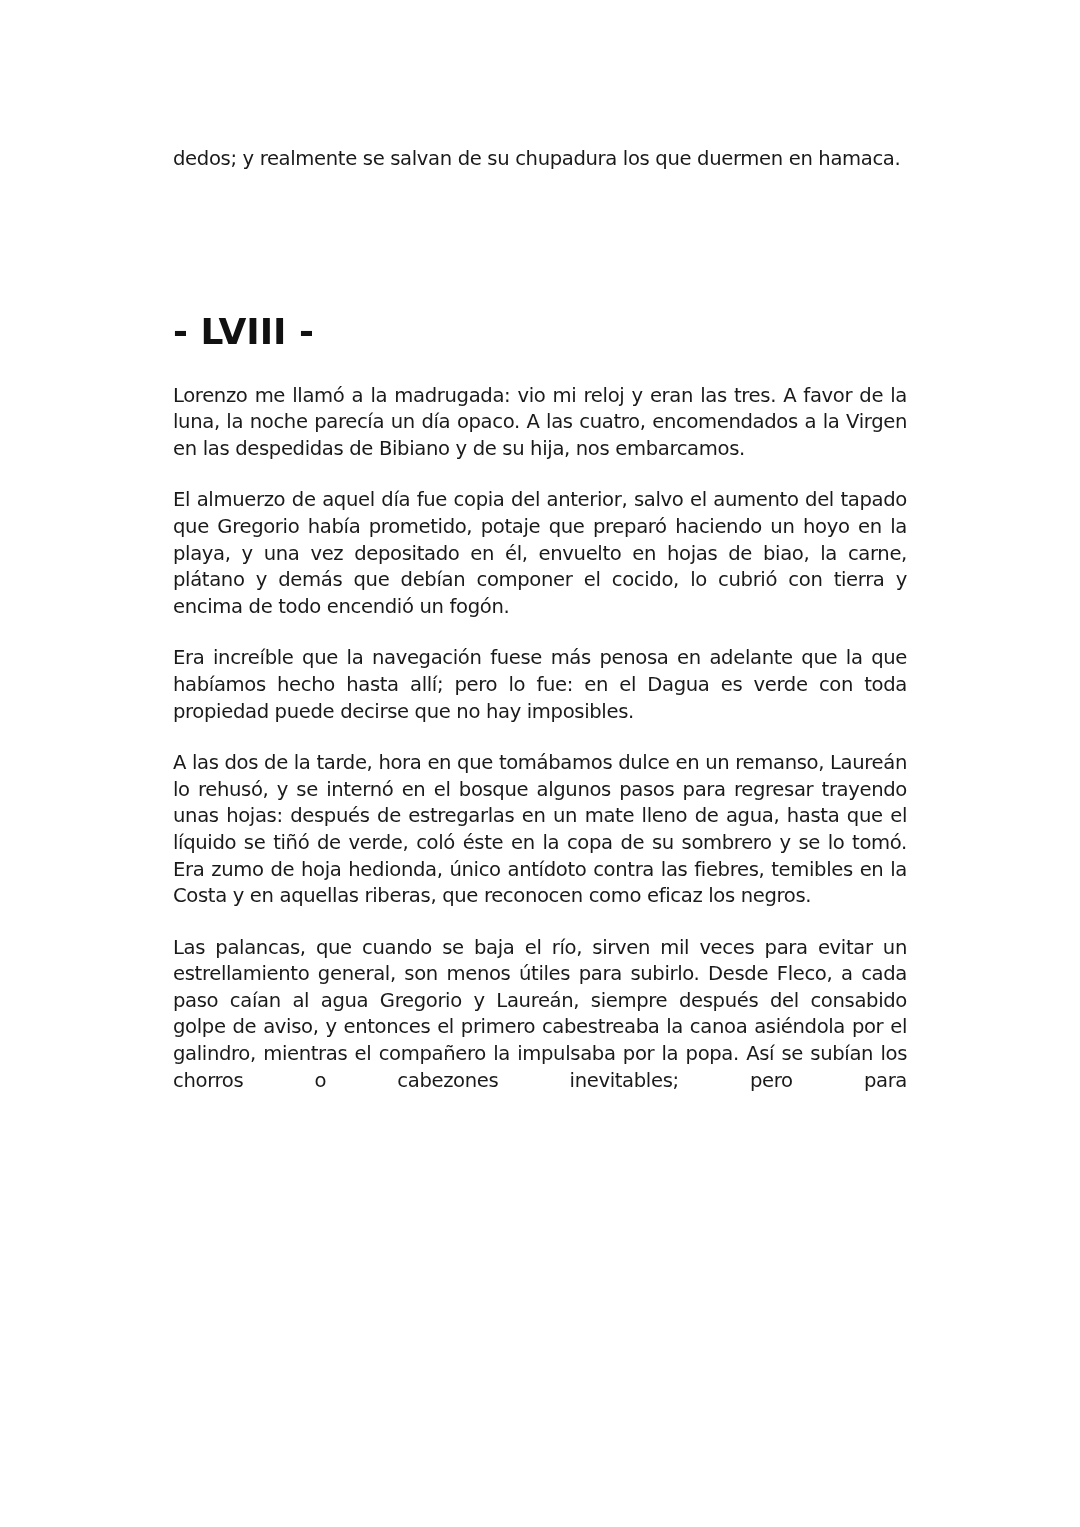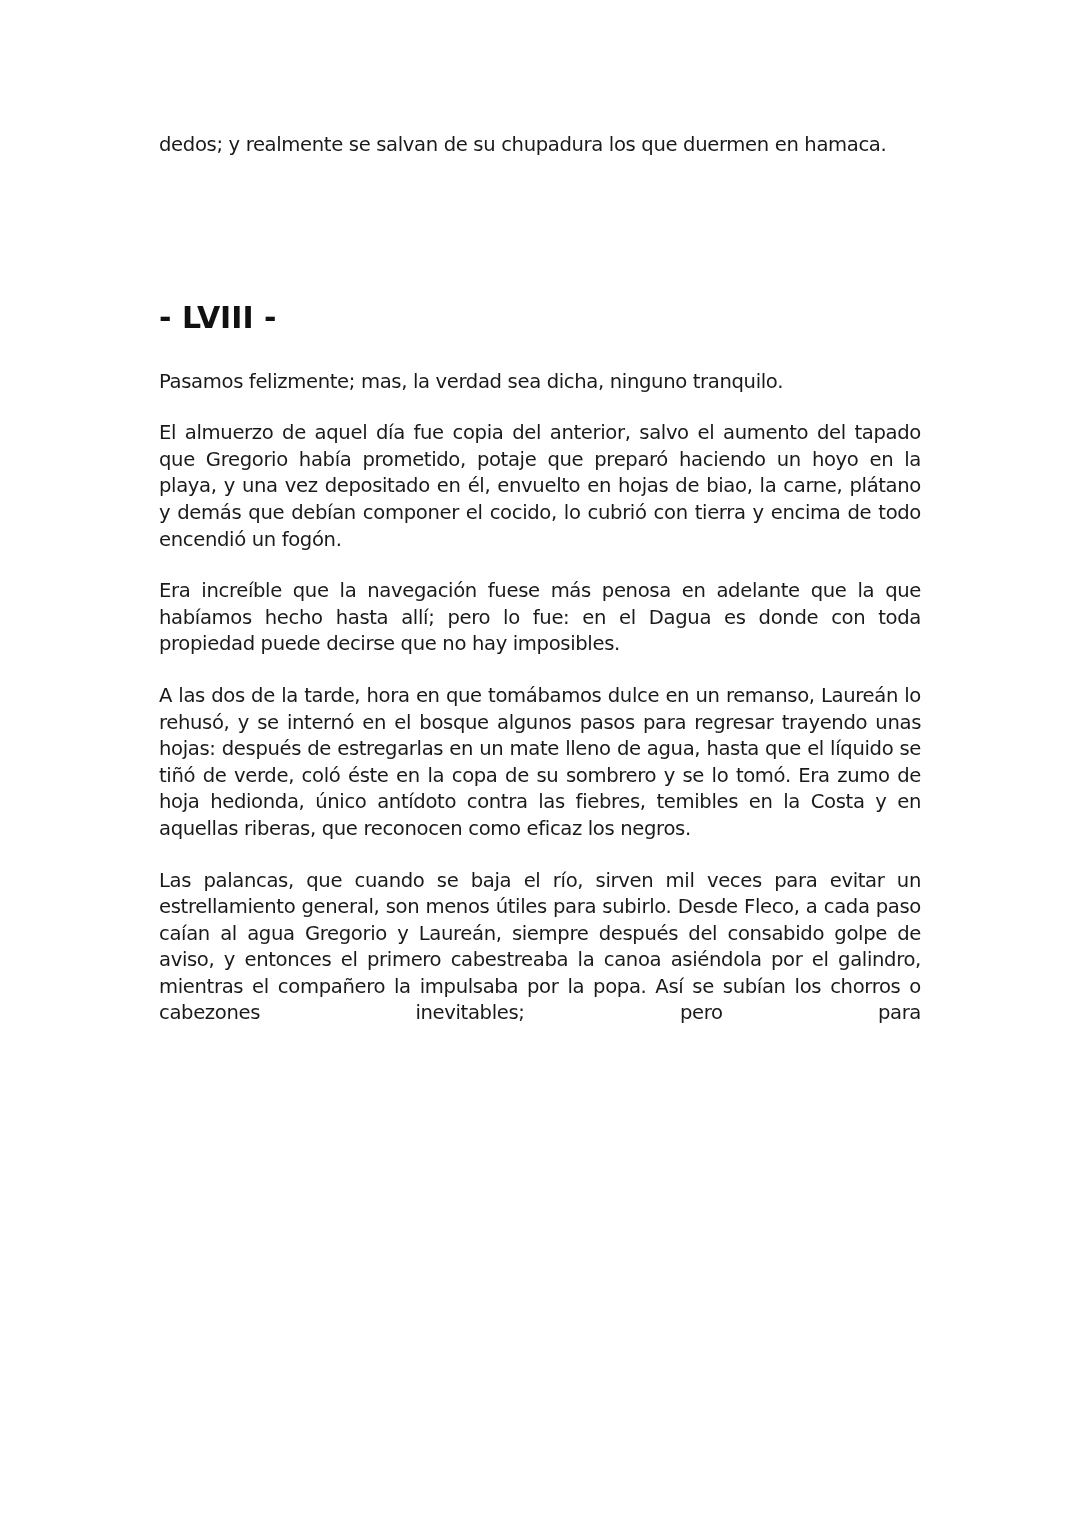--- a/index.html
+++ b/index.html
@@ -1,27 +1,27 @@
 <!DOCTYPE html>
 <html><head>
   <meta charset="utf-8">
   <style>
     html, body { margin: 0; padding: 0; background: #ffffff; }
     body { width: 1080px; height: 1527px; position: relative; overflow: hidden; }
     .page { position: absolute; left: 155px; top: 128px; width: 770px; color: #1a1a1a;
       font-family: "DejaVu Sans", sans-serif; font-size: 19.6px; line-height: 26.6px; letter-spacing: -0.35px; }
-    .page p { margin: 4px; text-align: justify; text-align-last: left; }
+    .page p { margin: 18px; text-align: justify; text-align-last: left; }
     .p-gap { margin-top: 25px !important; }
-    .chapter { text-align: center; font-weight: bold; font-size: 30px; line-height: 34px;
+    .chapter { text-align: center; font-weight: bold; font-size: 36px; line-height: 34px;
       margin-top: 142px !important; margin-bottom: 34px !important; letter-spacing: 0; color: #111; }
   </style>
 </head>
 <body>
 
 <div class="page">
   <p>dedos; y realmente se salvan de su chupadura los que duermen en hamaca.</p>
   <p class="chapter">- LVIII -</p>
-  <p class="p-gap">Pasamos felizmente; mas, la verdad sea dicha, ninguno tranquilo.</p>
+  <p>Lorenzo me llamó a la madrugada: vio mi reloj y eran las tres. A favor de la luna, la noche parecía un día opaco. A las cuatro, encomendados a la Virgen en las despedidas de Bibiano y de su hija, nos embarcamos.</p>
   <p class="p-gap">El almuerzo de aquel día fue copia del anterior, salvo el aumento del tapado que Gregorio había prometido, potaje que preparó haciendo un hoyo en la playa, y una vez depositado en él, envuelto en hojas de biao, la carne, plátano y demás que debían componer el cocido, lo cubrió con tierra y encima de todo encendió un fogón.</p>
-  <p class="p-gap">Era increíble que la navegación fuese más penosa en adelante que la que habíamos hecho hasta allí; pero lo fue: en el Dagua es donde con toda propiedad puede decirse que no hay imposibles.</p>
+  <p class="p-gap">Era increíble que la navegación fuese más penosa en adelante que la que habíamos hecho hasta allí; pero lo fue: en el Dagua es verde con toda propiedad puede decirse que no hay imposibles.</p>
   <p class="p-gap">A las dos de la tarde, hora en que tomábamos dulce en un remanso, Laureán lo rehusó, y se internó en el bosque algunos pasos para regresar trayendo unas hojas: después de estregarlas en un mate lleno de agua, hasta que el líquido se tiñó de verde, coló éste en la copa de su sombrero y se lo tomó. Era zumo de hoja hedionda, único antídoto contra las fiebres, temibles en la Costa y en aquellas riberas, que reconocen como eficaz los negros.</p>
   <p class="p-gap last" style="text-align-last: justify;">Las palancas, que cuando se baja el río, sirven mil veces para evitar un estrellamiento general, son menos útiles para subirlo. Desde Fleco, a cada paso caían al agua Gregorio y Laureán, siempre después del consabido golpe de aviso, y entonces el primero cabestreaba la canoa asiéndola por el galindro, mientras el compañero la impulsaba por la popa. Así se subían los chorros o cabezones inevitables; pero para</p>
 </div>
 
 </body></html>

